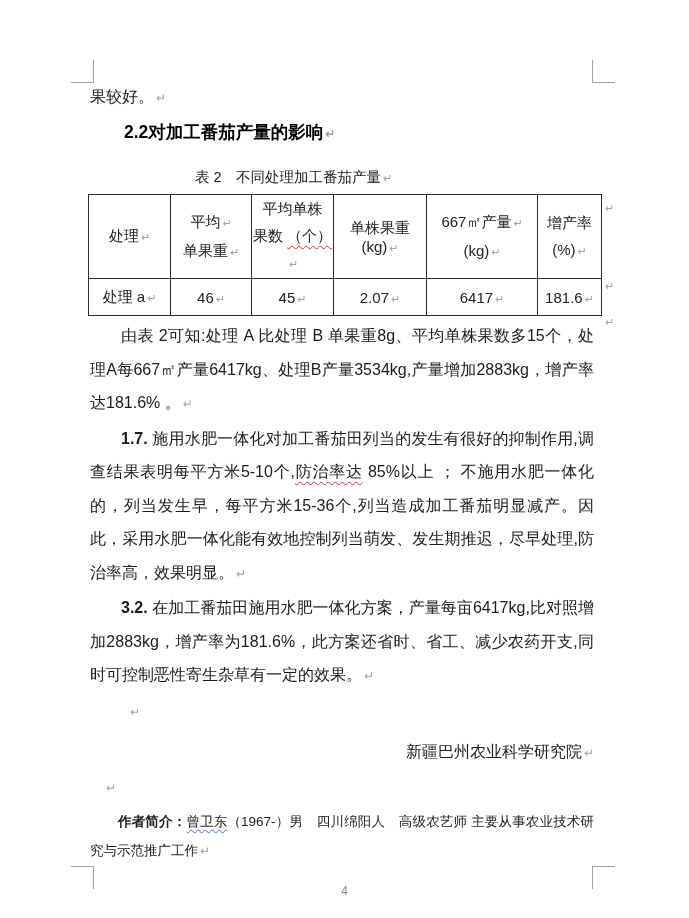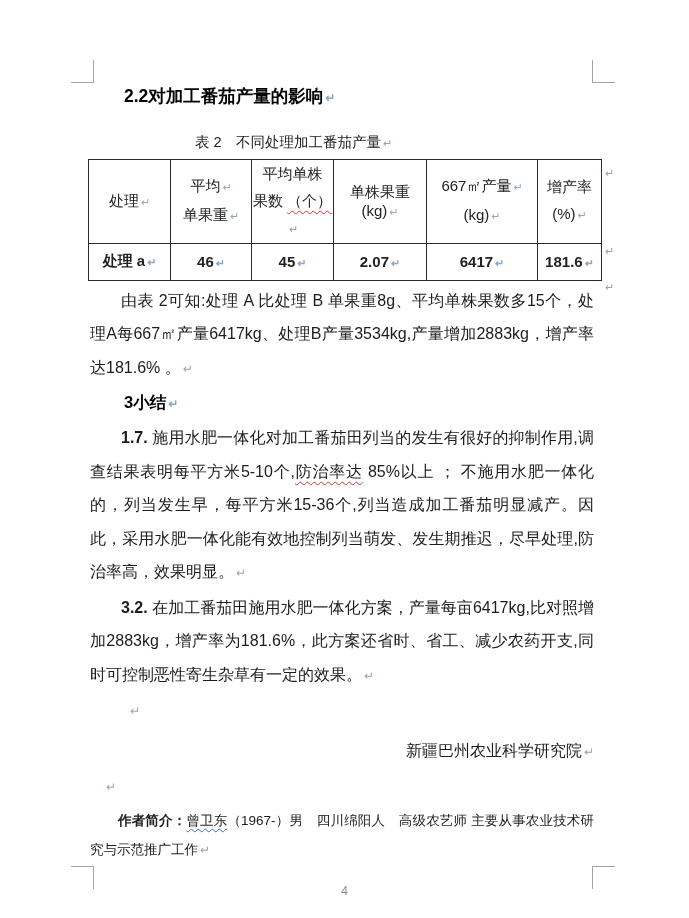--- a/index.html
+++ b/index.html
@@ -24,21 +24,21 @@
   .indent{text-indent:31px;}
   h2.sec{margin:0;font-size:17.5px;line-height:33.5px;font-weight:bold;color:#000;text-indent:34px;}
   h3.sec{margin:0;font-size:16.5px;line-height:33px;font-weight:bold;color:#000;text-indent:34px;}
 
   .caption{font-size:14.5px;line-height:32px;margin:10px 0 0 105px;color:#222;}
 
   .tablewrap{position:relative;margin-left:-2px;width:515px;}
   table.data{border-collapse:collapse;table-layout:fixed;width:513px;font-size:15px;color:#222;}
   table.data th,table.data td{border:1px solid #2b2b2b;font-weight:normal;padding:0;vertical-align:middle;}
   table.data th{height:68px;text-align:center;}
-  table.data td{height:36px;text-align:center;font-weight:bold;}
+  table.data td{height:36px;text-align:center;}
   th.left,td.left{text-align:left;padding-left:9px;}
   .hl{line-height:27px;}
 
   .pm{color:#8fa8bd;font-size:12px;margin-left:2px;}
   .pm.sm{font-size:11px;}
   .rowmark{position:absolute;left:517px;color:#8fa8bd;font-size:11px;}
 
   .wavy-red{text-decoration:underline wavy #e03131;text-decoration-thickness:1px;text-underline-offset:4px;}
   .wavy-blue{text-decoration:underline wavy #3f6fd1;text-decoration-thickness:1px;text-underline-offset:3px;}
 
@@ -56,20 +56,21 @@
 
 <div class="page">
 
   <div class="crop tl"></div>
   <div class="crop tr"></div>
   <div class="crop bl"></div>
   <div class="crop br"></div>
 
   <div class="content">
 
+    <p class="body-par"><span>果较好。</span><span class="pm">↵</span></p>
 
     <h2 class="sec"><span>2.2对加工番茄产量的影响</span><span class="pm">↵</span></h2>
 
     <p class="caption"><span>表 2　不同处理加工番茄产量</span><span class="pm sm">↵</span></p>
 
     <div class="tablewrap">
       <table class="data">
         <colgroup>
           <col style="width:82px">
             <col style="width:81px">
@@ -109,21 +110,20 @@
         </tr>
       </tbody>
         </table>
       <span class="rowmark" style="top:8px">↵</span>
       <span class="rowmark" style="top:86px">↵</span>
       <span class="rowmark" style="top:122px">↵</span>
     </div>
 
     <p class="body-par indent" style="margin-top:3px"><span>由表 2可知:处理 A 比处理 B 单果重8g、平均单株果数多15个，处理A每667㎡产量6417kg、处理B产量3534kg,产量增加2883kg，增产率达181.6% 。</span><span class="pm">↵</span></p>
 
-    <h3 class="sec"><span>3小结</span><span class="pm">↵</span></h3>
 
     <p class="body-par indent"><b>1.7.</b><span> 施用水肥一体化对加工番茄田列当的发生有很好的抑制作用,调查结果表明每平方米5-10个,</span><span class="wavy-red">防治率达</span><span> 85%以上 ； 不施用水肥一体化的，列当发生早，每平方米15-36个,列当造成加工番茄明显减产。因此，采用水肥一体化能有效地控制列当萌发、发生期推迟，尽早处理,防治率高，效果明显。</span><span class="pm">↵</span></p>
 
     <p class="body-par indent"><b>3.2.</b><span> 在加工番茄田施用水肥一体化方案，产量每亩6417kg,比对照增加2883kg，增产率为181.6%，此方案还省时、省工、减少农药开支,同时可控制恶性寄生杂草有一定的效果。</span><span class="pm">↵</span></p>
 
     <p class="empty-line e1"><span class="pm">↵</span></p>
 
     <p class="affiliation"><span>新疆巴州农业科学研究院</span><span class="pm">↵</span></p>
 
     <p class="empty-line e2"><span class="pm">↵</span></p>

